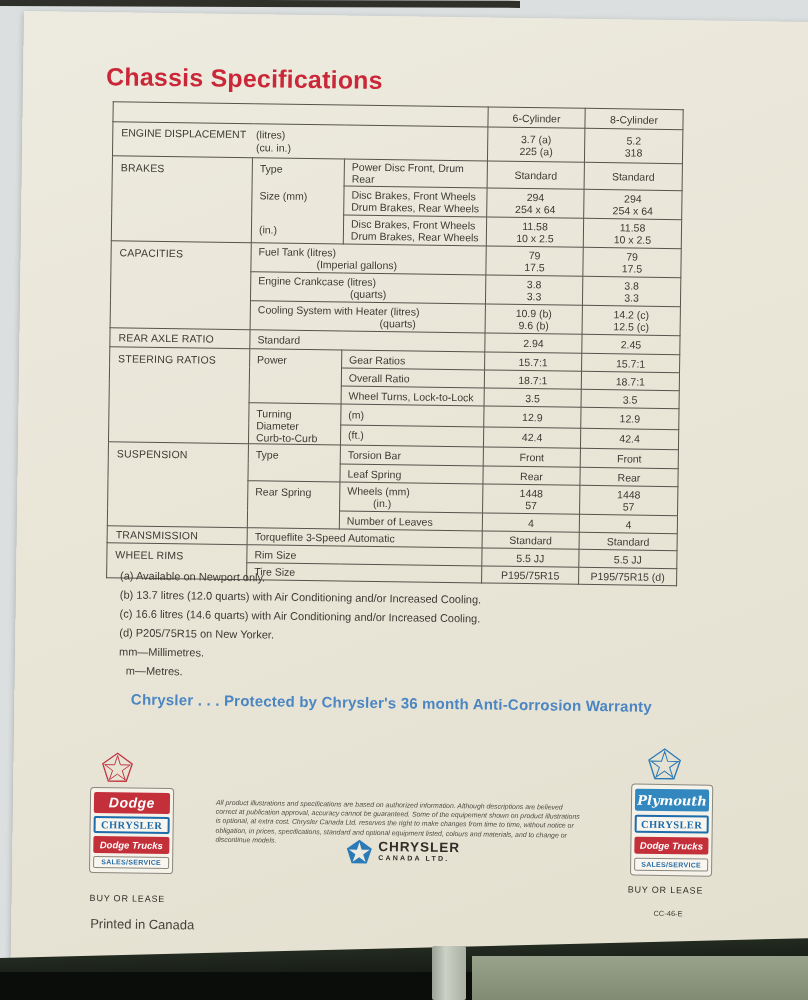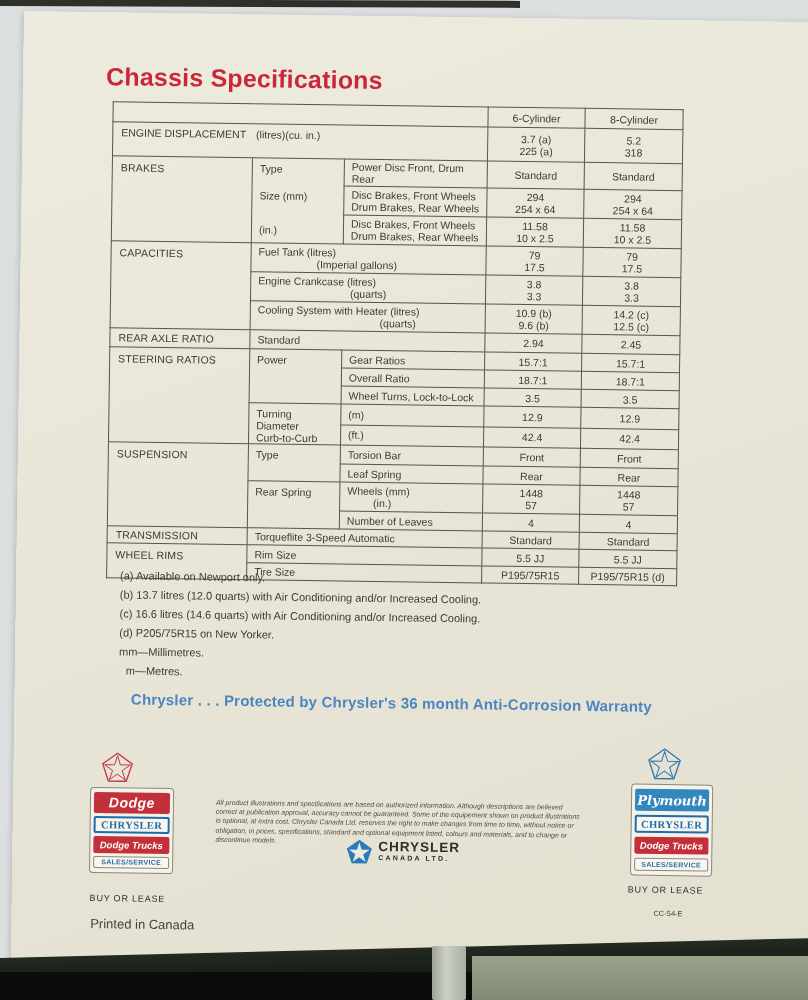--- a/index.html
+++ b/index.html
@@ -36,21 +36,21 @@
   td.ghost{border:none;}
   td.hdr{text-align:center;vertical-align:middle;}
   td.sec{padding-left:8px;vertical-align:middle;letter-spacing:.2px;}
   td.sec-top{padding-left:8px;vertical-align:top;padding-top:5px;letter-spacing:.2px;}
   td.sub{vertical-align:top;padding:4px 0 0 7px;}
   td.desc{padding-left:7px;vertical-align:middle;}
   td.desc2{padding:2px 0 2px 7px;vertical-align:middle;line-height:12px;}
   td.val{text-align:center;vertical-align:middle;}
   td.val2{text-align:center;vertical-align:middle;line-height:12px;}
   .eng{display:flex;gap:10px;padding-left:7px;line-height:13px;}
-  .stack{display:flex;flex-direction:row;}
+  .stack{display:flex;flex-direction:column;}
   .bs1{height:24px;}
   .bs2{height:26px;padding-top:3px;}
   .bs3{padding-top:8px;}
   .turn{line-height:12px;}
   .ind1{display:block;text-indent:58px;}
   .ind2{display:block;text-indent:92px;}
   .ind3{display:block;text-indent:122px;}
   .ind4{display:block;text-indent:26px;}
   tr.h20{height:20px;} tr.h34{height:34px;} tr.h22{height:22px;} tr.h28{height:28px;}
   tr.h19{height:19px;} tr.h18{height:18px;} tr.h27{height:27px;} tr.h17{height:17px;}
@@ -345,20 +345,20 @@
     </svg>
     <div class="clogo-text">
       <span class="clogo-name">CHRYSLER</span>
       <span class="clogo-sub">CANADA LTD.</span>
     </div>
   </div>
 
   <div class="buy-left">BUY OR LEASE</div>
   <div class="buy-right">BUY OR LEASE</div>
   <div class="printed">Printed in Canada</div>
-  <div class="code">CC-54-E</div>
+  <div class="code">CC-46-E</div>
 
 </div>
 
 <div class="bottom-band"></div>
 <div class="bottom-black"></div>
 <div class="bottom-right-patch"></div>
 <div class="light-post"></div>
 
 </body></html>

